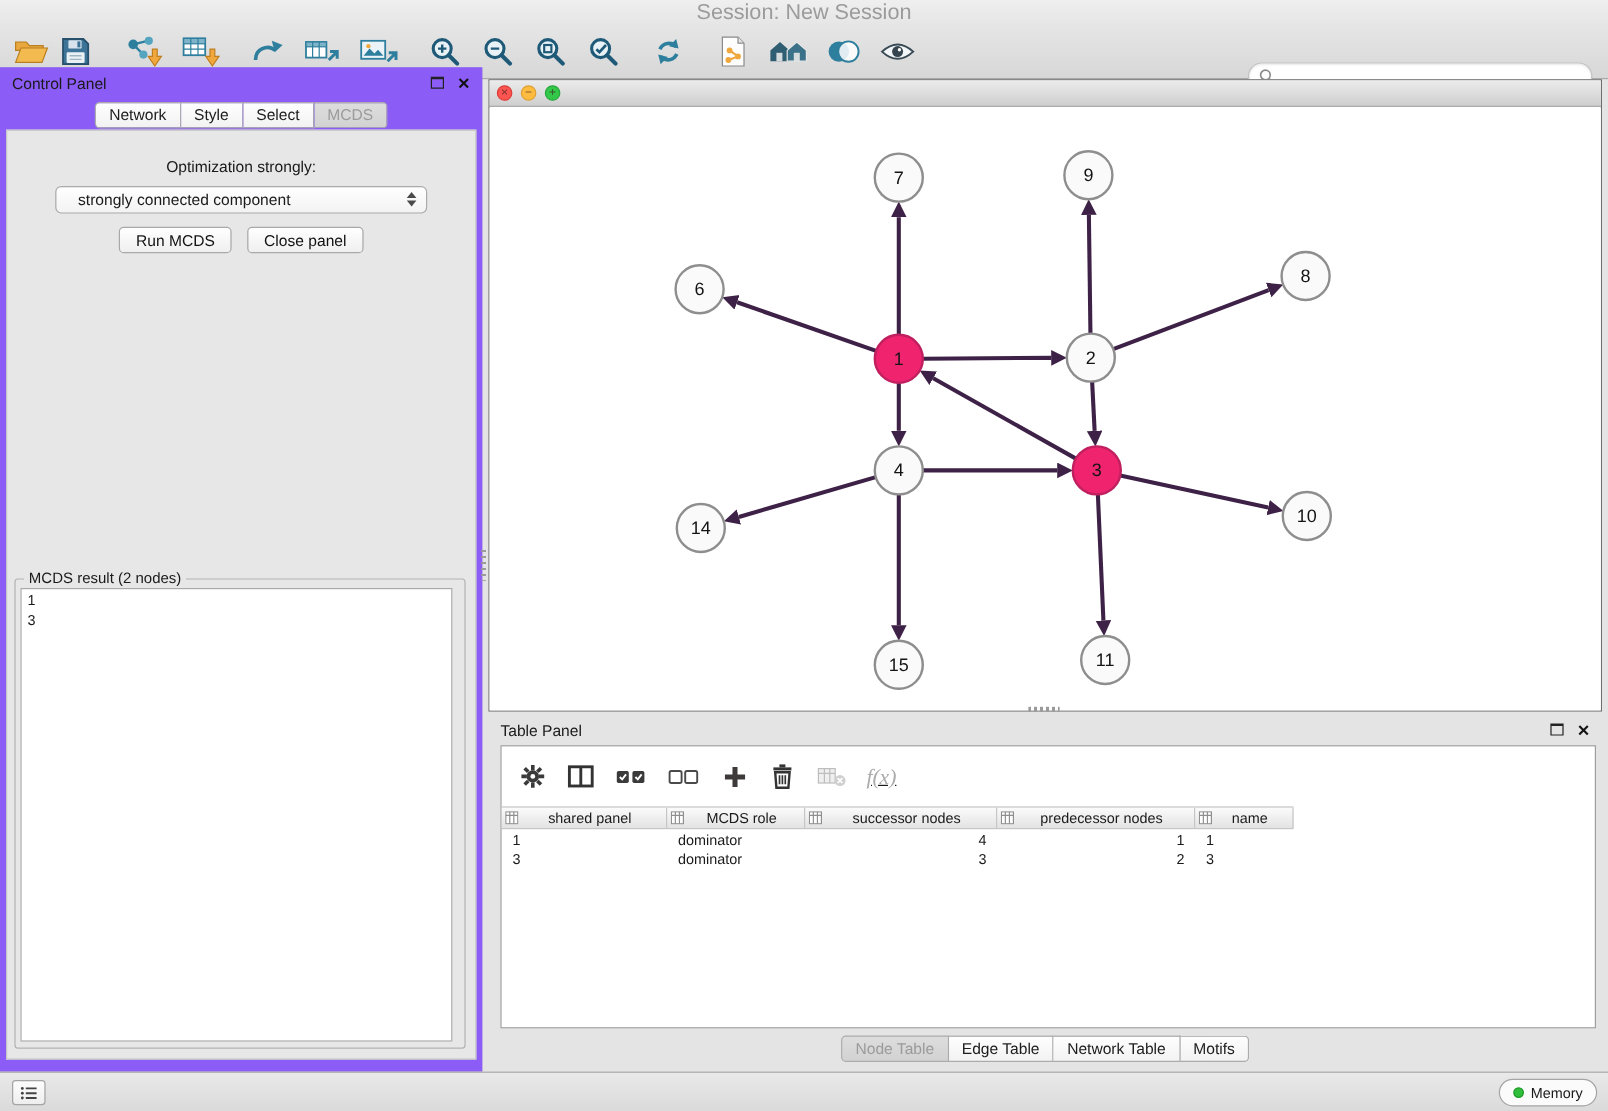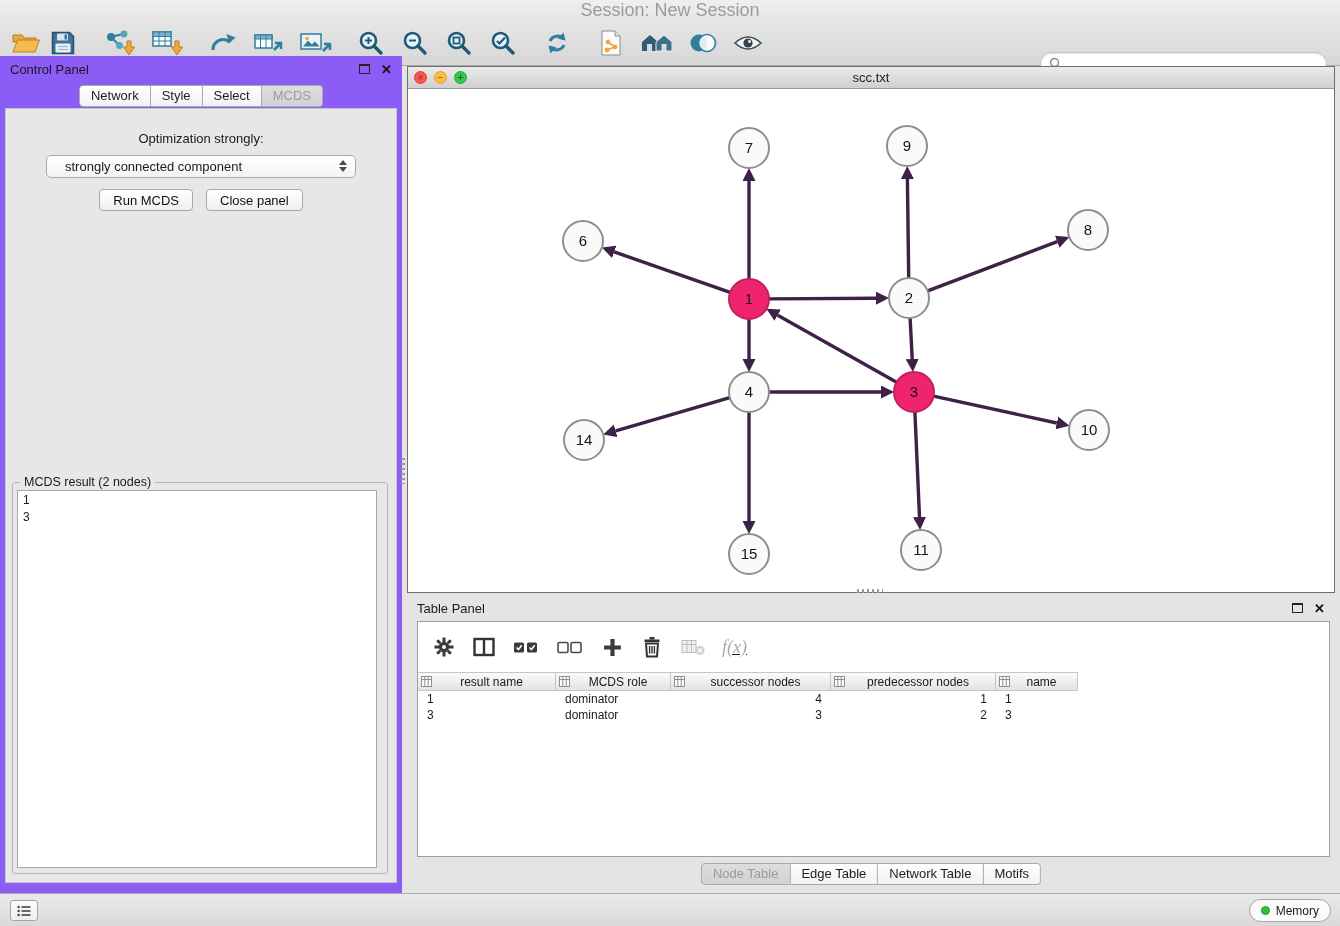--- a/index.html
+++ b/index.html
@@ -293,21 +293,20 @@
       <div class="fieldset">
         <span class="legend">MCDS result (2 nodes)</span>
         <pre class="result-box">1
 3</pre>
       </div>
     </div>
   </div>
 
   <div class="net-window">
     <div class="net-titlebar">
-      <span class="net-title">scc.txt</span>
       <span class="mac-dots">
         <span class="mac-dot mac-red">×</span>
         <span class="mac-dot mac-yellow">−</span>
         <span class="mac-dot mac-green">+</span>
       </span>
     </div>
     <div class="net-canvas">
       <svg width="926" height="503" viewBox="0 0 926 503">
         <defs>
           <marker id="arrow" markerUnits="userSpaceOnUse" markerWidth="15" markerHeight="14" refX="0" refY="6.5" orient="auto">
@@ -459,21 +458,21 @@
       <div class="thead">
           <div class="th" style="width: 138px;">
             <span class="th-ic">
               <svg width="11" height="11" viewBox="0 0 11 11">
                 <rect x="0.5" y="0.5" width="10" height="10" fill="#fff" stroke="#8f8f8f"></rect>
                 <line x1="0.5" y1="3.5" x2="10.5" y2="3.5" stroke="#8f8f8f"></line>
                 <line x1="3.8" y1="0.5" x2="3.8" y2="10.5" stroke="#8f8f8f"></line>
                 <line x1="7.2" y1="0.5" x2="7.2" y2="10.5" stroke="#8f8f8f"></line>
               </svg>
             </span>
-            <span class="th-lb">result name</span>
+            <span class="th-lb">shared panel</span>
           </div>
           <div class="th" style="width: 115px;">
             <span class="th-ic">
               <svg width="11" height="11" viewBox="0 0 11 11">
                 <rect x="0.5" y="0.5" width="10" height="10" fill="#fff" stroke="#8f8f8f"></rect>
                 <line x1="0.5" y1="3.5" x2="10.5" y2="3.5" stroke="#8f8f8f"></line>
                 <line x1="3.8" y1="0.5" x2="3.8" y2="10.5" stroke="#8f8f8f"></line>
                 <line x1="7.2" y1="0.5" x2="7.2" y2="10.5" stroke="#8f8f8f"></line>
               </svg>
             </span>

